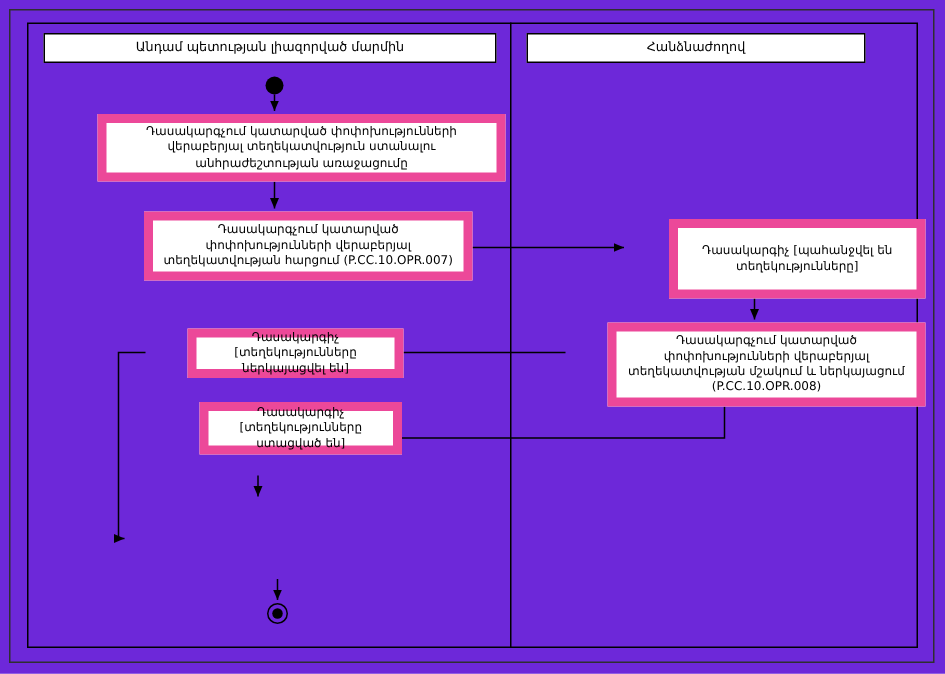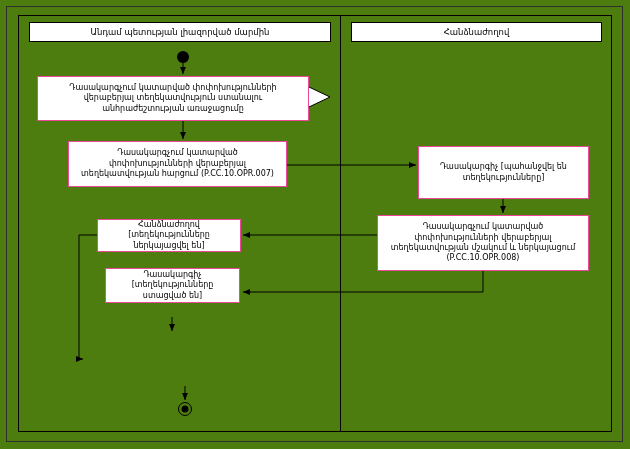--- a/index.html
+++ b/index.html
@@ -3,36 +3,36 @@
 <meta charset="utf-8">
 <style>
   * { box-sizing: border-box; }
   html, body { margin: 0; padding: 0; }
   body {
     width: 630px; height: 449px;
     background: #ffffff;
     font-family: "DejaVu Sans", sans-serif;
     color: #000;
   }
-  .canvas { position: relative; width: 630px; height: 449px; background: #4d7c0f; overflow: hidden; }
+  .canvas { position: relative; width: 630px; height: 449px; background: #6d28d9; overflow: hidden; }
   .page-frame { position: absolute; left: 6px; top: 6px; width: 617px; height: 436px; border: 1px solid #2f2f2f; }
   .diagram-frame { position: absolute; left: 18px; top: 15px; width: 594px; height: 417px; border: 1px solid #000; }
   .lane-divider { position: absolute; left: 340px; top: 15px; width: 1px; height: 417px; background: #000; }
   .lane-header {
     position: absolute; height: 20px; border: 1px solid #000; background: #fff;
     display: flex; align-items: center; justify-content: center;
     font-size: 8.5px; white-space: nowrap; z-index: 2;
   }
   .header-left  { left: 29px;  top: 22px; width: 302px; }
-  .header-right { left: 351px; top: 22px; width: 251px; align-items: center; }
+  .header-right { left: 351px; top: 22px; width: 226px; align-items: center; }
   .node {
-    position: absolute; border: 1px solid #ec4899; background: #fff;
+    position: absolute; border: 6px solid #ec4899; background: #fff;
     display: flex; align-items: center; justify-content: center;
     text-align: center; font-size: 8px; line-height: 1.3;
-    padding: 2px 5px; z-index: 2;
+    padding: 2px 5px; z-index: 2; margin-left: 28px;
   }
   .node-need      { left: 37px;  top: 76px;  width: 272px; height: 45px; }
   .node-request   { left: 68px;  top: 141px; width: 219px; height: 46px; }
   .node-requested { left: 418px; top: 146px; width: 171px; height: 53px; }
   .node-process   { left: 377px; top: 215px; width: 212px; height: 56px; }
   .node-presented { left: 97px;  top: 219px; width: 144px; height: 33px; }
   .node-received  { left: 105px; top: 268px; width: 135px; height: 35px; }
   .node-receive   { left: 85px;  top: 333px; width: 245px; height: 53px; }
   svg.overlay { position: absolute; left: 0; top: 0; z-index: 1; }
 </style>
@@ -87,21 +87,21 @@
 
   <div class="node node-requested">
     <span>Դասակարգիչ [պահանջվել են տեղեկությունները]</span>
   </div>
 
   <div class="node node-process">
     <span>Դասակարգչում կատարված փոփոխությունների վերաբերյալ տեղեկատվության մշակում և ներկայացում (P.CC.10.OPR.008)</span>
   </div>
 
   <div class="node node-presented">
-    <span>Հանձնաժողով [տեղեկությունները ներկայացվել են]</span>
+    <span>Դասակարգիչ [տեղեկությունները ներկայացվել են]</span>
   </div>
 
   <div class="node node-received">
     <span>Դասակարգիչ [տեղեկությունները ստացված են]</span>
   </div>
 
 
 </div>
 
 </body></html>

